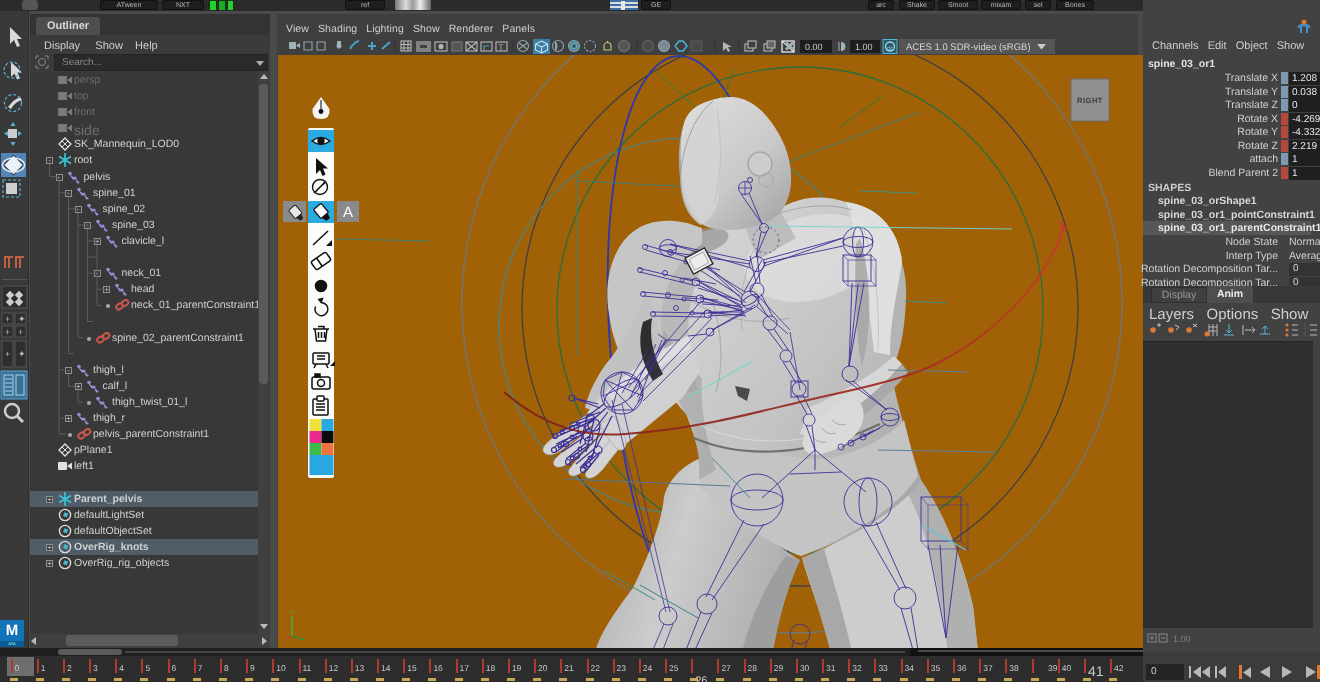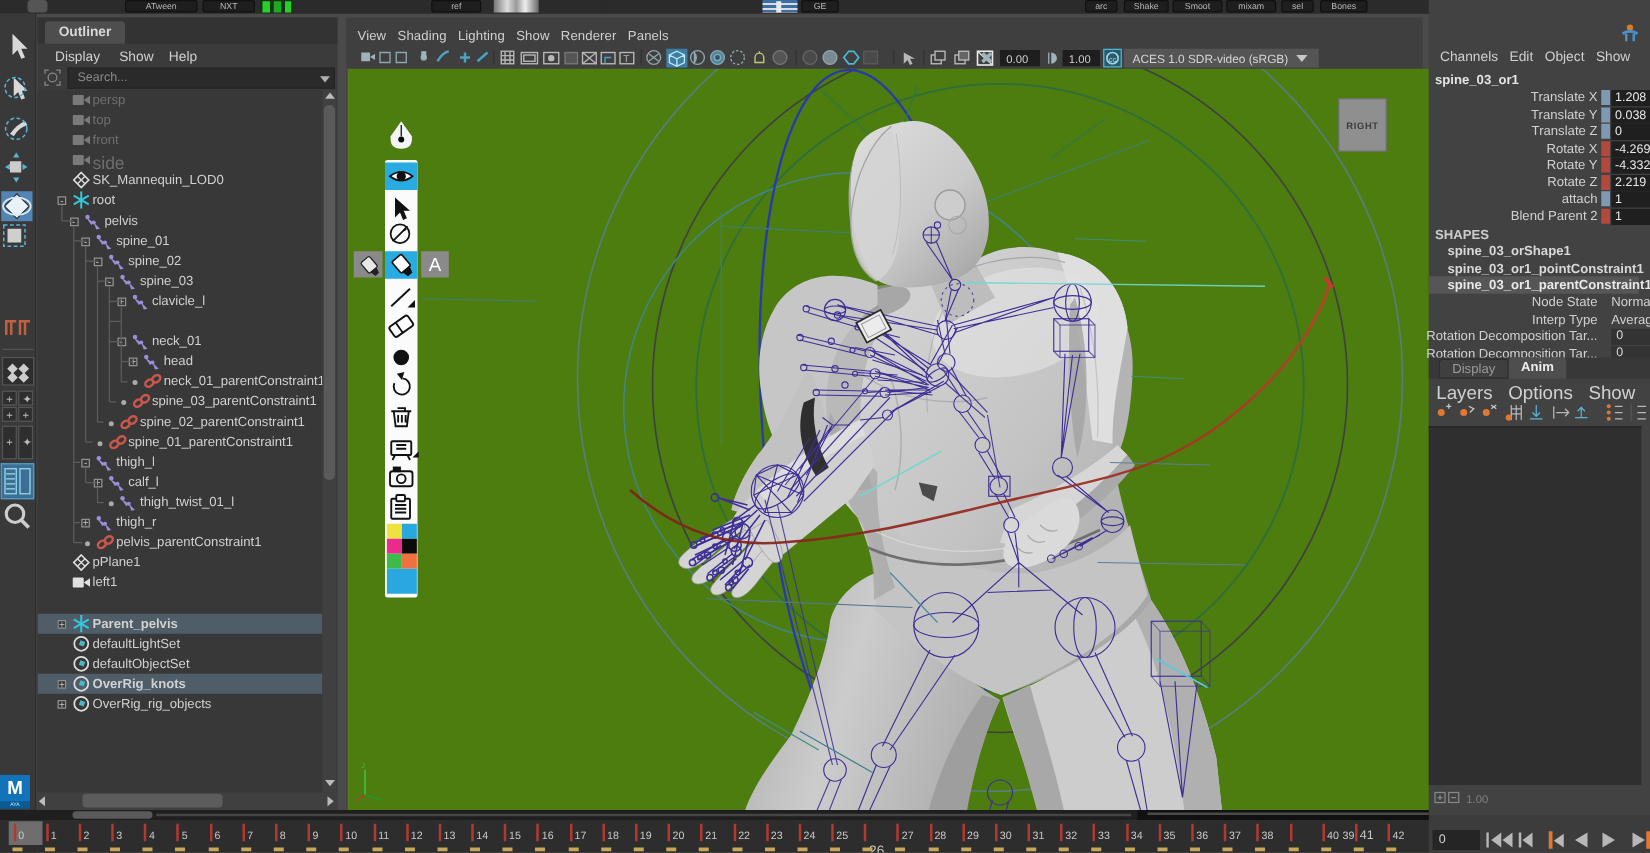--- a/index.html
+++ b/index.html
@@ -238,49 +238,29 @@
         <div class="abs" style="left:0;top:225px;width:228px;height:16px;">
           <div class="abs" style="left:76.0px;top:7px;width:4px;height:4px;border-radius:2px;background:#aaa"></div>
           <svg width="15" height="12" style="position:absolute;left:85.0px;top:2px">
             <g fill="none" stroke="#c8574d" stroke-width="2">
               <ellipse cx="4.5" cy="7.5" rx="3.5" ry="2.6" transform="rotate(-35 4.5 7.5)"></ellipse>
               <ellipse cx="10" cy="4" rx="3.5" ry="2.6" transform="rotate(-35 10 4)"></ellipse>
             </g>
           </svg>
           <div class="abs" style="left:101.0px;top:2px;font-size:10.5px;color:#d0d0d0;font-weight:normal;white-space:nowrap">neck_01_parentConstraint1</div>
         </div>
-        <div class="abs" style="left:0;top:241px;width:228px;height:16px;">
-          <div class="abs" style="left:66.5px;top:7px;width:4px;height:4px;border-radius:2px;background:#aaa"></div>
-          <svg width="15" height="12" style="position:absolute;left:75.5px;top:2px">
-            <g fill="none" stroke="#c8574d" stroke-width="2">
-              <ellipse cx="4.5" cy="7.5" rx="3.5" ry="2.6" transform="rotate(-35 4.5 7.5)"></ellipse>
-              <ellipse cx="10" cy="4" rx="3.5" ry="2.6" transform="rotate(-35 10 4)"></ellipse>
-            </g>
-          </svg>
-          <div class="abs" style="left:91.5px;top:2px;font-size:10.5px;color:#d0d0d0;font-weight:normal;white-space:nowrap">spine_03_parentConstraint1</div>
-        </div>
         <div class="abs" style="left:0;top:258px;width:228px;height:16px;">
           <div class="abs" style="left:57.0px;top:7px;width:4px;height:4px;border-radius:2px;background:#aaa"></div>
           <svg width="15" height="12" style="position:absolute;left:66.0px;top:2px">
             <g fill="none" stroke="#c8574d" stroke-width="2">
               <ellipse cx="4.5" cy="7.5" rx="3.5" ry="2.6" transform="rotate(-35 4.5 7.5)"></ellipse>
               <ellipse cx="10" cy="4" rx="3.5" ry="2.6" transform="rotate(-35 10 4)"></ellipse>
             </g>
           </svg>
           <div class="abs" style="left:82.0px;top:2px;font-size:10.5px;color:#d0d0d0;font-weight:normal;white-space:nowrap">spine_02_parentConstraint1</div>
-        </div>
-        <div class="abs" style="left:0;top:274px;width:228px;height:16px;">
-          <div class="abs" style="left:47.5px;top:7px;width:4px;height:4px;border-radius:2px;background:#aaa"></div>
-          <svg width="15" height="12" style="position:absolute;left:56.5px;top:2px">
-            <g fill="none" stroke="#c8574d" stroke-width="2">
-              <ellipse cx="4.5" cy="7.5" rx="3.5" ry="2.6" transform="rotate(-35 4.5 7.5)"></ellipse>
-              <ellipse cx="10" cy="4" rx="3.5" ry="2.6" transform="rotate(-35 10 4)"></ellipse>
-            </g>
-          </svg>
-          <div class="abs" style="left:72.5px;top:2px;font-size:10.5px;color:#d0d0d0;font-weight:normal;white-space:nowrap">spine_01_parentConstraint1</div>
         </div>
         <div class="abs" style="left:0;top:290px;width:228px;height:16px;">
           <div class="abs" style="left:35.0px;top:4.5px;width:7px;height:7px;border:1px solid #909090;background:#383838;color:#c8c8c8;font-size:8px;line-height:6px;text-align:center">-</div>
           <svg width="14" height="14" style="position:absolute;left:47.0px;top:1px">
             <g fill="#9a8fd8">
               <path d="M1 4 L7 8 L5 10 Z"></path>
               <path d="M7 8 L12 13 L9 13.5 Z"></path>
               <circle cx="2" cy="3.5" r="1.8"></circle>
               <circle cx="7" cy="8" r="1.6"></circle>
             </g>
@@ -512,21 +492,21 @@
   <rect x="573" y="2" width="30" height="13" fill="#1e1e1e"></rect>
         <text x="578" y="12" font-size="9" fill="#cccccc">1.00</text>
   <rect x="606" y="1.5" width="14" height="14" fill="#2d5a6a" stroke="#4ab8d8"></rect>
         <circle cx="613" cy="8.5" r="4.5" fill="none" stroke="#9adcec" stroke-width="1.3"></circle>
         <text x="610" y="11.5" font-size="6" fill="#9adcec">cc</text>
   <rect x="622" y="1" width="156" height="15" fill="#555555"></rect>
   <text x="629" y="12" font-size="9.5" fill="#d6d6d6">ACES 1.0 SDR-video (sRGB)</text>
   <path d="M760 6 l9 0 -4.5 5.5 z" fill="#c8c8c8"></path>
  </svg>
 
- <div class="abs" style="left:1px;top:41px;width:949px;height:597px;background:#4d7c0f;overflow:hidden">
+ <div class="abs" style="left:1px;top:41px;width:949px;height:597px;background:#a16207;overflow:hidden">
   <svg width="859" height="597" viewBox="278 55 859 597" style="position:absolute;left:0;top:0">
    <defs>
     <linearGradient id="bodyg" x1="0" y1="0" x2="1" y2="1">
      <stop offset="0" stop-color="#dadada"></stop>
               <stop offset="0.55" stop-color="#c3c3c3"></stop>
               <stop offset="1" stop-color="#9e9e9e"></stop>
     </linearGradient>
     <linearGradient id="headg" x1="0" y1="0" x2="0.8" y2="1">
      <stop offset="0" stop-color="#dedede"></stop>
               <stop offset="0.6" stop-color="#cacaca"></stop>
@@ -1100,24 +1080,24 @@
       <div class="abs" style="left:953.0px;top:3px;width:2px;height:14px;background:#b03a30"></div>
       <div class="abs" style="left:957.0px;top:7px;font-size:8.5px;color:#c8c8c8">36</div>
       <div class="abs" style="left:952.0px;top:22px;width:8px;height:2.5px;background:#c8a858"></div>
       <div class="abs" style="left:979.2px;top:3px;width:2px;height:14px;background:#b03a30"></div>
       <div class="abs" style="left:983.2px;top:7px;font-size:8.5px;color:#c8c8c8">37</div>
       <div class="abs" style="left:978.2px;top:22px;width:8px;height:2.5px;background:#c8a858"></div>
       <div class="abs" style="left:1005.3px;top:3px;width:2px;height:14px;background:#b03a30"></div>
       <div class="abs" style="left:1009.3px;top:7px;font-size:8.5px;color:#c8c8c8">38</div>
       <div class="abs" style="left:1004.3px;top:22px;width:8px;height:2.5px;background:#c8a858"></div>
       <div class="abs" style="left:1031.5px;top:3px;width:2px;height:14px;background:#b03a30"></div>
-      <div class="abs" style="left:1074px;top:7px;font-size:8.5px;color:#c8c8c8">39</div>
+      <div class="abs" style="left:1048px;top:7px;font-size:8.5px;color:#c8c8c8">39</div>
       <div class="abs" style="left:1030.5px;top:22px;width:8px;height:2.5px;background:#c8a858"></div>
       <div class="abs" style="left:1057.7px;top:3px;width:2px;height:14px;background:#b03a30"></div>
       <div class="abs" style="left:1061.7px;top:7px;font-size:8.5px;color:#c8c8c8">40</div>
       <div class="abs" style="left:1056.7px;top:22px;width:8px;height:2.5px;background:#c8a858"></div>
       <div class="abs" style="left:1083.9px;top:3px;width:2px;height:14px;background:#b03a30"></div>
-      <div class="abs" style="left:1087.9px;top:7px;font-size:10px;color:#c8c8c8">41</div>
+      <div class="abs" style="left:1087.9px;top:7px;font-size:14px;color:#c8c8c8">41</div>
       <div class="abs" style="left:1082.9px;top:22px;width:8px;height:2.5px;background:#c8a858"></div>
       <div class="abs" style="left:1110.1px;top:3px;width:2px;height:14px;background:#b03a30"></div>
       <div class="abs" style="left:1114.1px;top:7px;font-size:8.5px;color:#c8c8c8">42</div>
       <div class="abs" style="left:1109.1px;top:22px;width:8px;height:2.5px;background:#c8a858"></div>
     </div>
   </div>
 </body></html>

